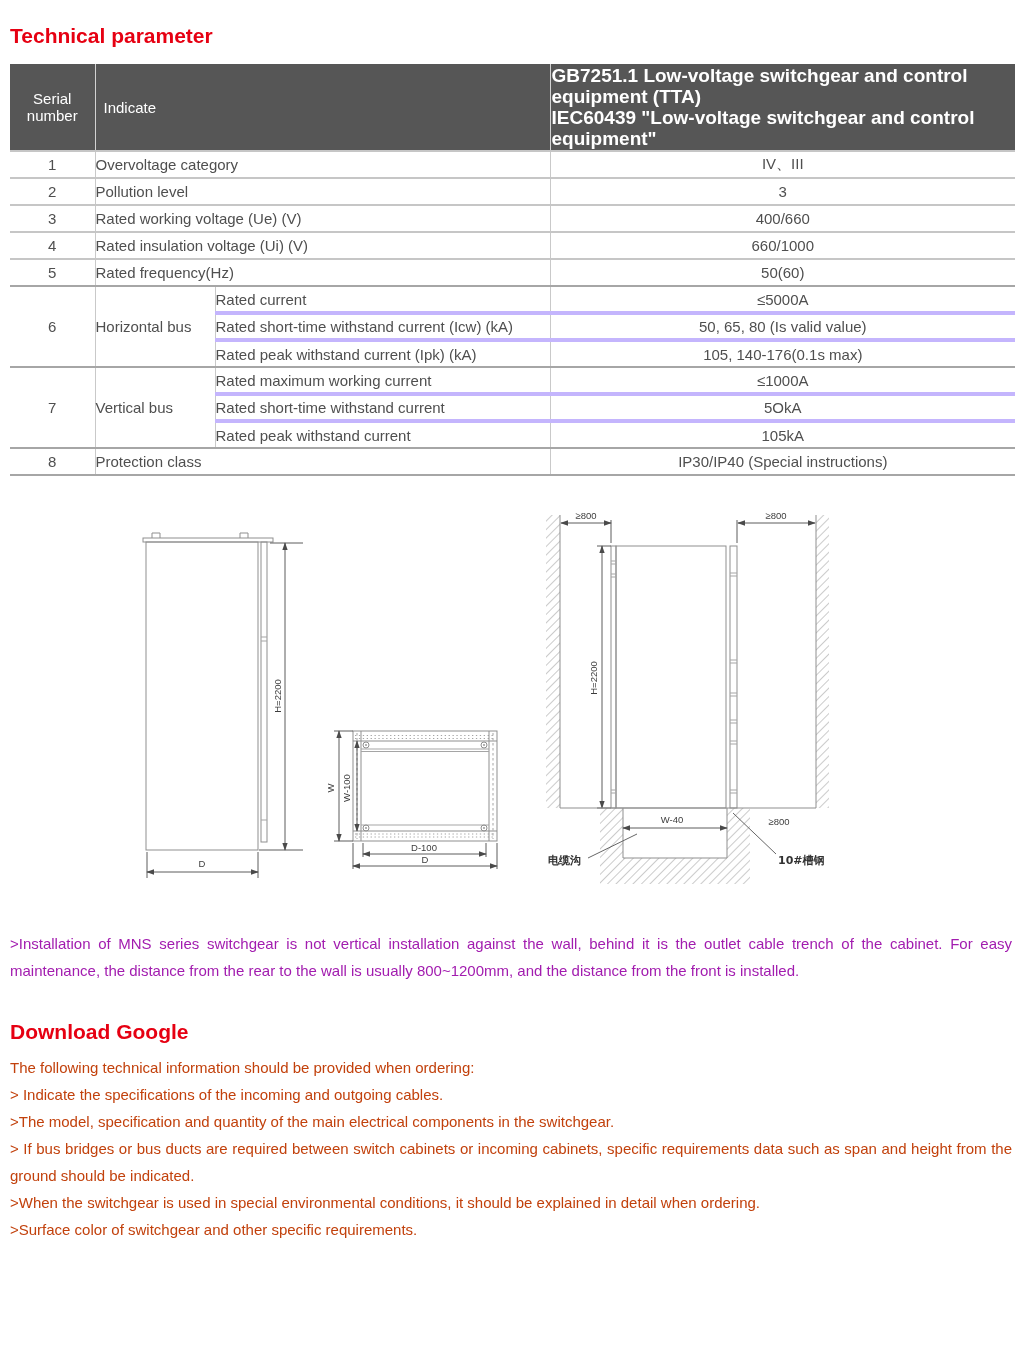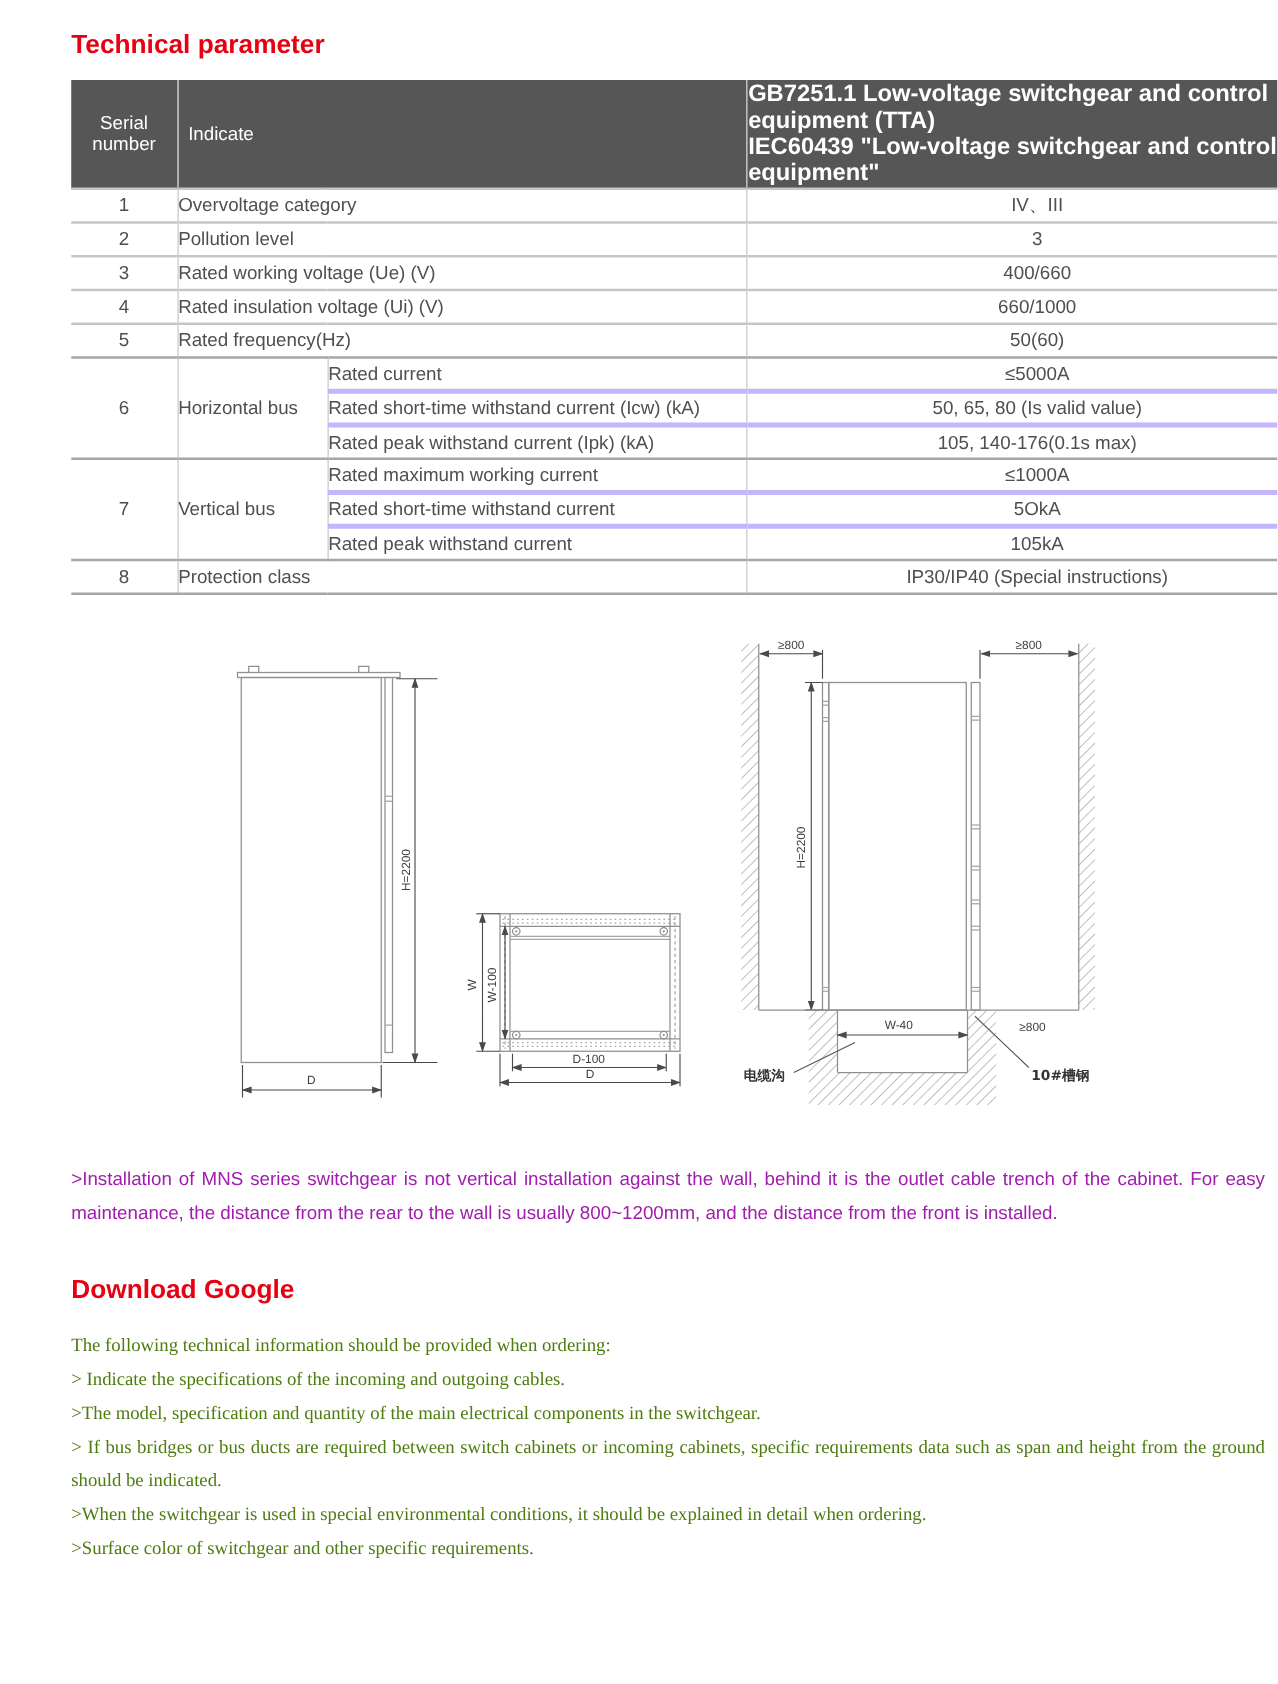--- a/index.html
+++ b/index.html
@@ -1,19 +1,19 @@
 <!DOCTYPE html>
 <html><head>
 <meta charset="utf-8">
 <style>
   * { box-sizing: border-box; }
   html,body { margin:0; padding:0; background:#fff; }
   .page {
     position:relative; width:1022px; height:1347px; overflow:hidden;
-    font-family:"Liberation Sans", sans-serif; color:#4d4d4d; background:#fff;padding-left:47px;
+    font-family:"Liberation Sans", sans-serif; color:#4d4d4d; background:#fff;
   }
   .red-heading {
     color:#e60012; font-size:21px; font-weight:bold; margin:0; padding-left:10px;
     font-family:"Liberation Sans", sans-serif;
   }
   #h-tech { padding-top:24px; }
   #h-install { padding-top:34px; }
   #h-download { padding-top:36px; }
 
   
@@ -48,21 +48,21 @@
   .dim     { fill:none; stroke:#4a4a4a; stroke-width:0.9; }
   .leader  { fill:none; stroke:#555555; stroke-width:0.9; }
   .dimtxt  { fill:#3d3d3d; font-size:9.5px; font-family:"Liberation Sans", sans-serif; }
   .cntxt   { fill:#333333; font-size:11px; font-weight:bold; font-family:"DejaVu Sans", sans-serif; }
 
   
   .note {
     margin:32px 10px 0 10px; font-size:15px; line-height:27px;
     text-align:justify; color:#a21caf;
   }
-  .ordering { margin:20px 10px 0 10px; font-size:15px; line-height:27px; color:#4d7c0f;font-family:Liberation Serif, serif; }
+  .ordering { margin:10px 10px 0 10px; font-size:15px; line-height:27px; color:#c2410c; }
   .ordering p { margin:0; text-align:justify; }
 </style>
 </head>
 <body>
 
 <div class="page">
 
   <h1 id="h-tech" class="red-heading">Technical parameter</h1>
 
   <table class="params">

